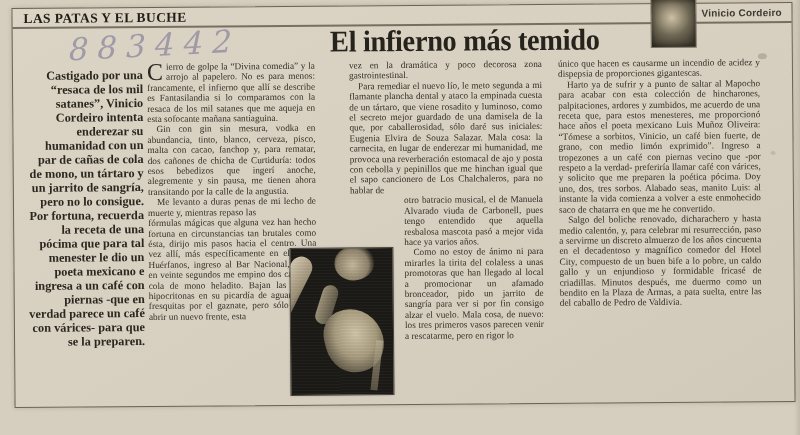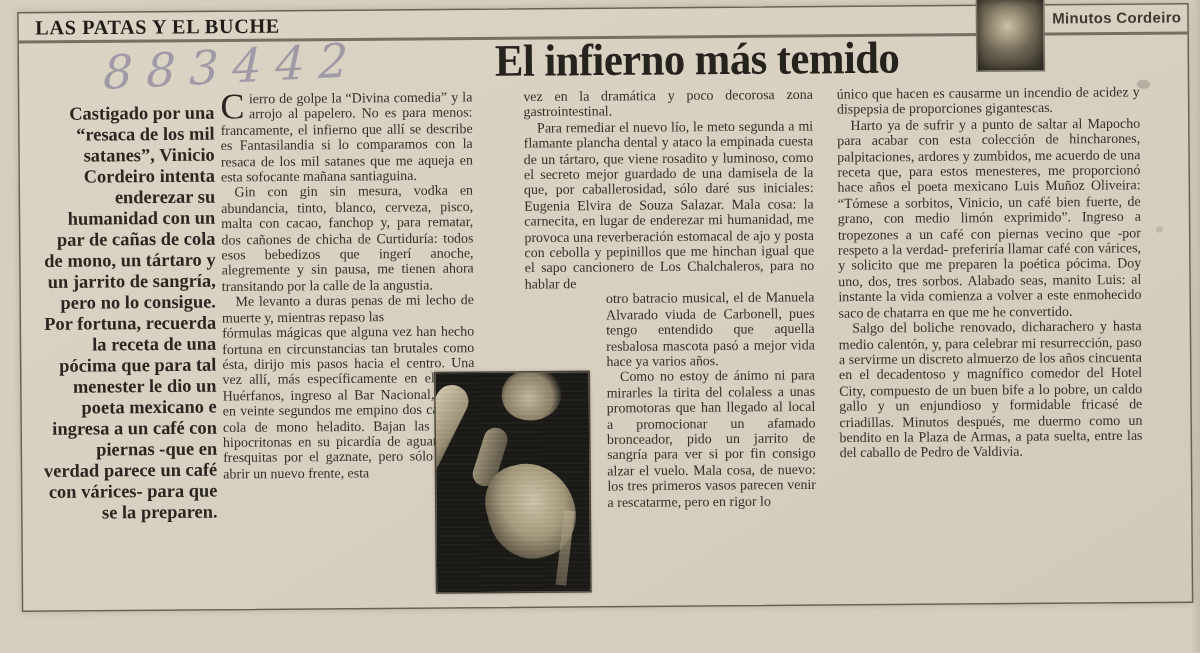--- a/index.html
+++ b/index.html
@@ -98,21 +98,21 @@
 <div class="clip">
 
   <div class="kicker">LAS PATAS Y EL BUCHE</div>
   <div class="header-rule"></div>
 
   <div class="handwritten">883442</div>
 
   <div class="title">El infierno más temido</div>
 
   <div class="author-photo"></div>
-  <div class="byline">Minutos Cordeiro</div>
+  <div class="byline">Vinicio Cordeiro</div>
 
   <div class="intro-col">Castigado por una “resaca de los mil satanes”, Vinicio Cordeiro intenta enderezar su humanidad con un par de cañas de cola de mono, un tártaro y un jarrito de sangría, pero no lo consigue. Por fortuna, recuerda la receta de una pócima que para tal menester le dio un poeta mexicano e ingresa a un café con piernas -que en verdad parece un café con várices- para que se la preparen.</div>
 
   <div class="bodycol" id="colA">
     <p class="dropcap noindent">Cierro de golpe la “Divina comedia” y la arrojo al papelero. No es para menos: francamente, el infierno que allí se describe es Fantasilandia si lo comparamos con la resaca de los mil satanes que me aqueja en esta sofocante mañana santiaguina.</p>
     <p>Gin con gin sin mesura, vodka en abundancia, tinto, blanco, cerveza, pisco, malta con cacao, fanchop y, para rematar, dos cañones de chicha de Curtiduría: todos esos bebedizos que ingerí anoche, alegremente y sin pausa, me tienen ahora transitando por la calle de la angustia.</p>
     <p>Me levanto a duras penas de mi lecho de muerte y, mientras repaso las</p>
     <p class="noindent narrowR">fórmulas mágicas que alguna vez han hecho fortuna en circunstancias tan brutales como ésta, dirijo mis pasos hacia el centro. Una vez allí, más específicamente en el Paseo Huérfanos, ingreso al Bar Nacional, donde en veinte segundos me empino dos cañas de cola de mono heladito. Bajan las tontas, hipocritonas en su picardía de aguardiente, fresquitas por el gaznate, pero sólo logran abrir un nuevo frente, esta</p>
   </div>
 

